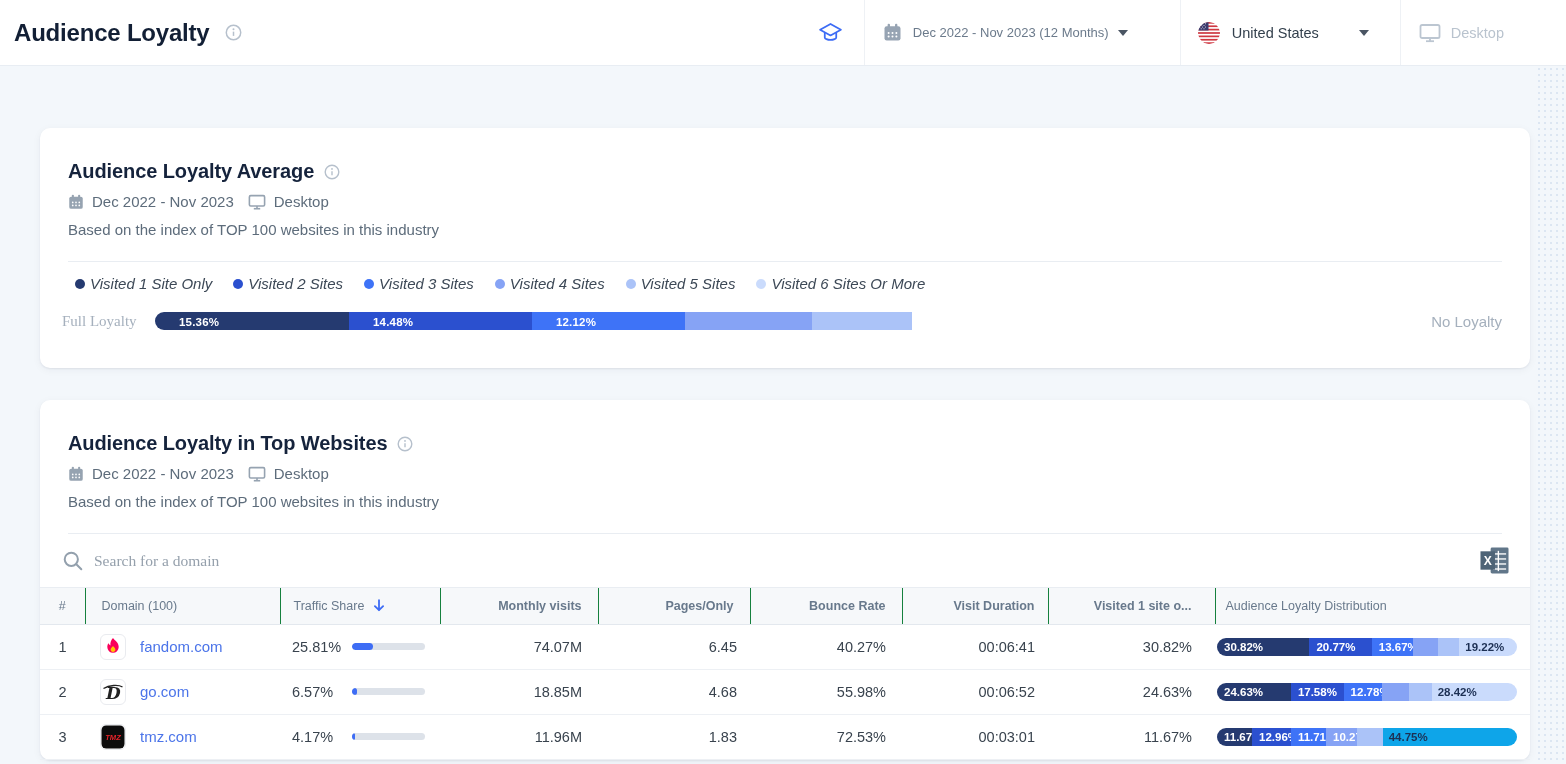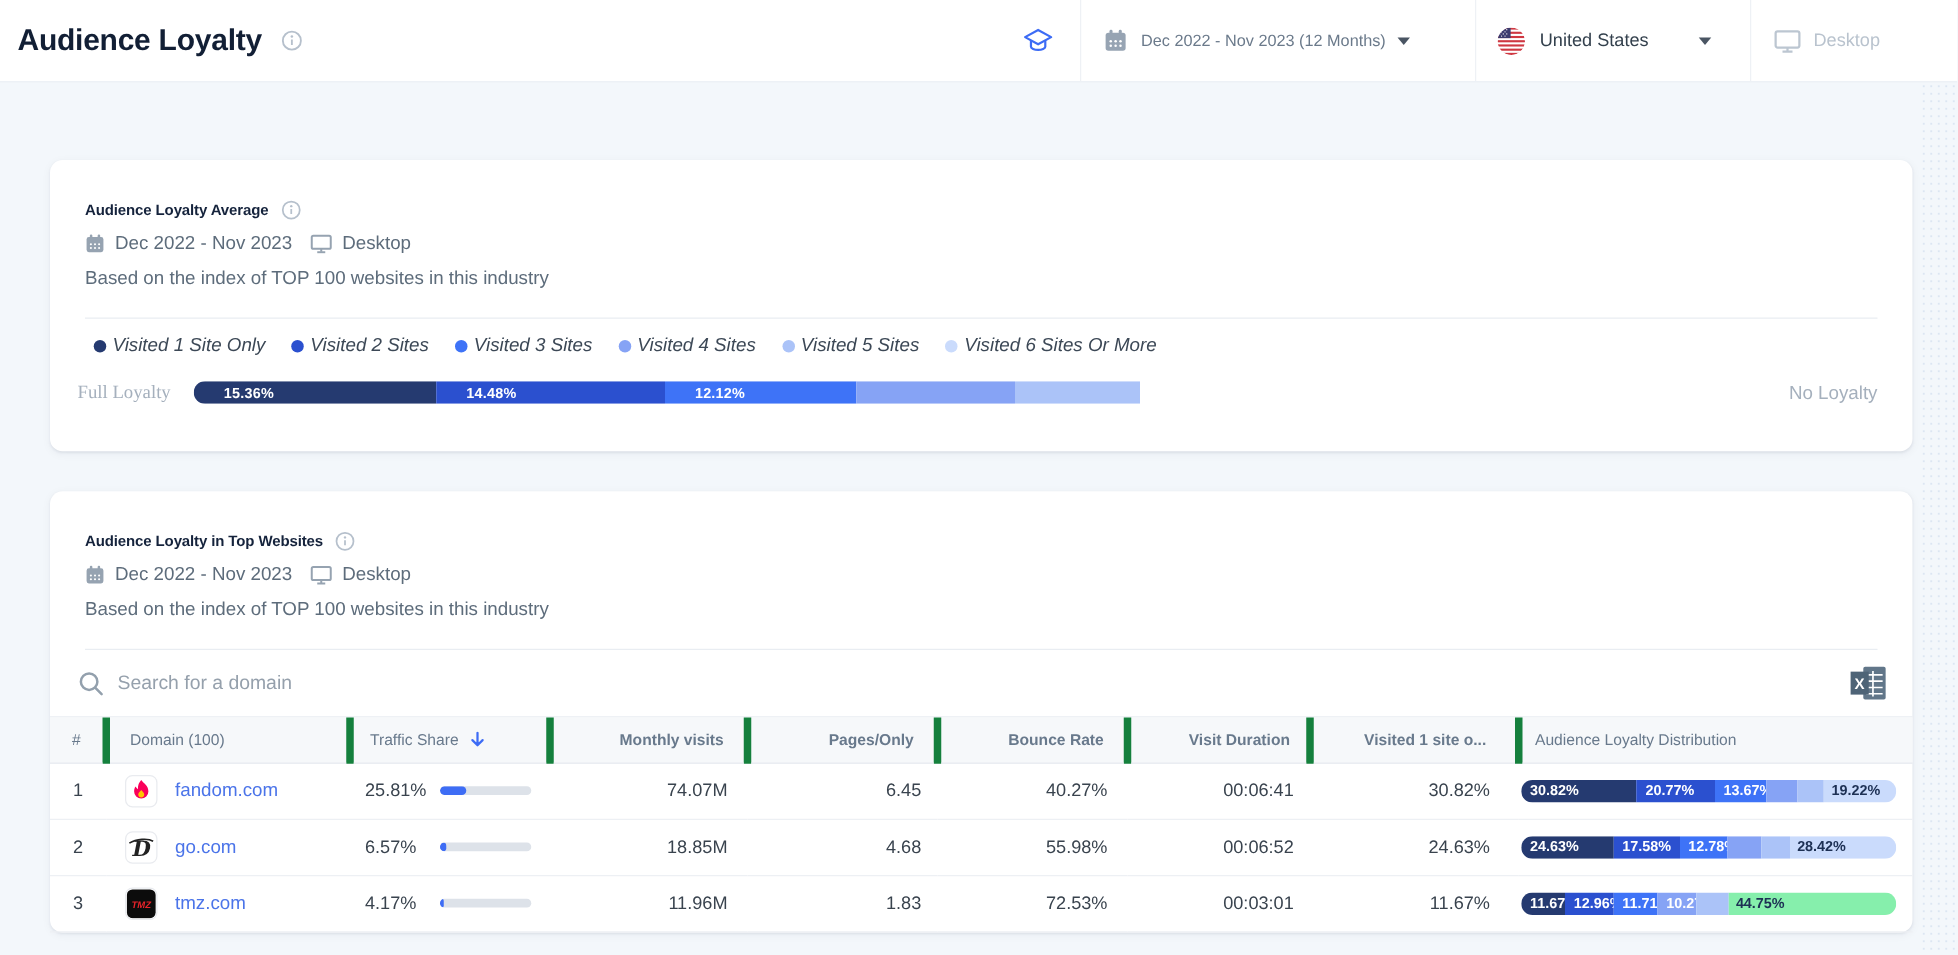--- a/index.html
+++ b/index.html
@@ -26,21 +26,21 @@
 
   
   .main { padding:62px 0 0 40px; }
   .card { width:1490px; background:#fff; border-radius:10px; box-shadow:0 1px 2px rgba(24,35,66,.07), 0 2px 8px rgba(24,35,66,.05); margin-bottom:32px; }
   .dots-strip { position:absolute; right:0; top:66px; width:30px; height:698px;
     background-image:radial-gradient(circle, #dce6f2 1px, transparent 1.1px); background-size:6px 6px; }
 
   
   .card-head { padding:32px 28px 0 28px; }
   .card-title-row { display:flex; align-items:center; gap:10px; }
-  .card-title { font-size:12px; font-weight:700; color:#15233c; letter-spacing:-0.1px; }
+  .card-title { font-size:20px; font-weight:700; color:#15233c; letter-spacing:-0.1px; }
   .meta-row { margin-top:10px; display:flex; align-items:center; color:#5d6c7b; font-size:15px; }
   .meta-row .mtxt { margin-left:8px; }
   .meta-row .micon2 { margin-left:14px; }
   .note-row { margin-top:11px; color:#5d6c7b; font-size:15px; }
   .card-divider { border-top:1px solid #e9edf2; margin-top:23px; }
 
   
   .avg-body { padding:13px 28px 38px 22px; }
   .legend { display:flex; align-items:center; padding-left:13px; }
   .lg-item { display:flex; align-items:center; margin-right:21px;font-style:italic; }
@@ -50,26 +50,26 @@
   .bar-side-label { font-size:15px; color:#a5b0bd; }
   .bar-side-label.l { width:86px; margin-right:7px; text-align:left;font-family:Liberation Serif, serif; }
   .bar-side-label.r { margin-left:13px; }
   .stackbar { flex:1; height:18px; border-radius:9px; overflow:hidden; display:flex; }
   .seg { height:100%; overflow:hidden; white-space:nowrap; }
   .seg-label { font-size:11.5px; font-weight:700; color:#fff; line-height:18px; padding-left:24px; letter-spacing:.2px; display:inline-block; }
   .avgbar .seg-last .seg-label { color:#1d3054; padding-left:32px; }
 
   
   .search-row { height:54px; display:flex; align-items:center; padding:0 20px 0 22px; border-bottom:1px solid #e9edf2; }
-  .search-input { border:none; outline:none; font-size:15.5px; color:#be185d; margin-left:10px; flex:1; font-family:Liberation Sans, sans-serif; background:transparent; }
+  .search-input { border:none; outline:none; font-size:15.5px; color:#be185d; margin-left:10px; flex:1; font-family:Liberation Serif, serif; background:transparent; }
   .search-input::placeholder { color:#95a0ac; }
   .excel-btn { margin-left:auto; cursor:pointer; display:flex; align-items:center; }
 
   table { width:100%; border-collapse:collapse; table-layout:fixed; }
-  thead th { height:36px; background:#f6f8fa; border-bottom:1px solid #e3e8ee; font-size:12.5px; font-weight:400; color:#68798c; border-left:6px solid #15803d; }
+  thead th { height:36px; background:#f6f8fa; border-bottom:1px solid #e3e8ee; font-size:12.5px; font-weight:400; color:#68798c; border-left:1px solid #15803d; }
   thead th:first-child { border-left:none; }
   th.h-rank { text-align:center; }
   th.h-left { text-align:left; padding-left:16px; }
   th.h-share { text-align:left; padding-left:13px; }
   th.h-share .th-inner { display:flex; align-items:center; gap:9px; }
   th.h-right { text-align:right; padding-right:16px;font-weight:bold; }
   th.h-vd { padding-right:13px; }
   th.h-v1 { padding-right:23px; }
   th.h-dist { text-align:left; padding-left:10px; }
 
@@ -467,21 +467,21 @@
             <td class="c-num">72.53%</td>
             <td class="c-num c-vd">00:03:01</td>
             <td class="c-num c-v1">11.67%</td>
             <td class="c-dist">
               <div class="distbar">
                 <div class="seg" style="width: 11.67%; background: rgb(37, 58, 112);"><span class="seg-label">11.67%</span></div>
                 <div class="seg" style="width: 12.96%; background: rgb(43, 80, 207);"><span class="seg-label">12.96%</span></div>
                 <div class="seg" style="width: 11.71%; background: rgb(62, 115, 247);"><span class="seg-label">11.71%</span></div>
                 <div class="seg" style="width: 10.27%; background: rgb(134, 163, 245);"><span class="seg-label">10.27%</span></div>
                 <div class="seg" style="width: 8.64%; background: rgb(171, 195, 248);"></div>
-                <div class="seg seg-last" style="width: 44.75%; background: #86efac;"><span class="seg-label">44.75%</span></div>
+                <div class="seg seg-last" style="width: 44.75%; background: #0ea5e9;"><span class="seg-label">44.75%</span></div>
               </div>
             </td>
           </tr>
         </tbody>
     </table>
   </section>
 </div>
 
 <div class="dots-strip"></div>
 

